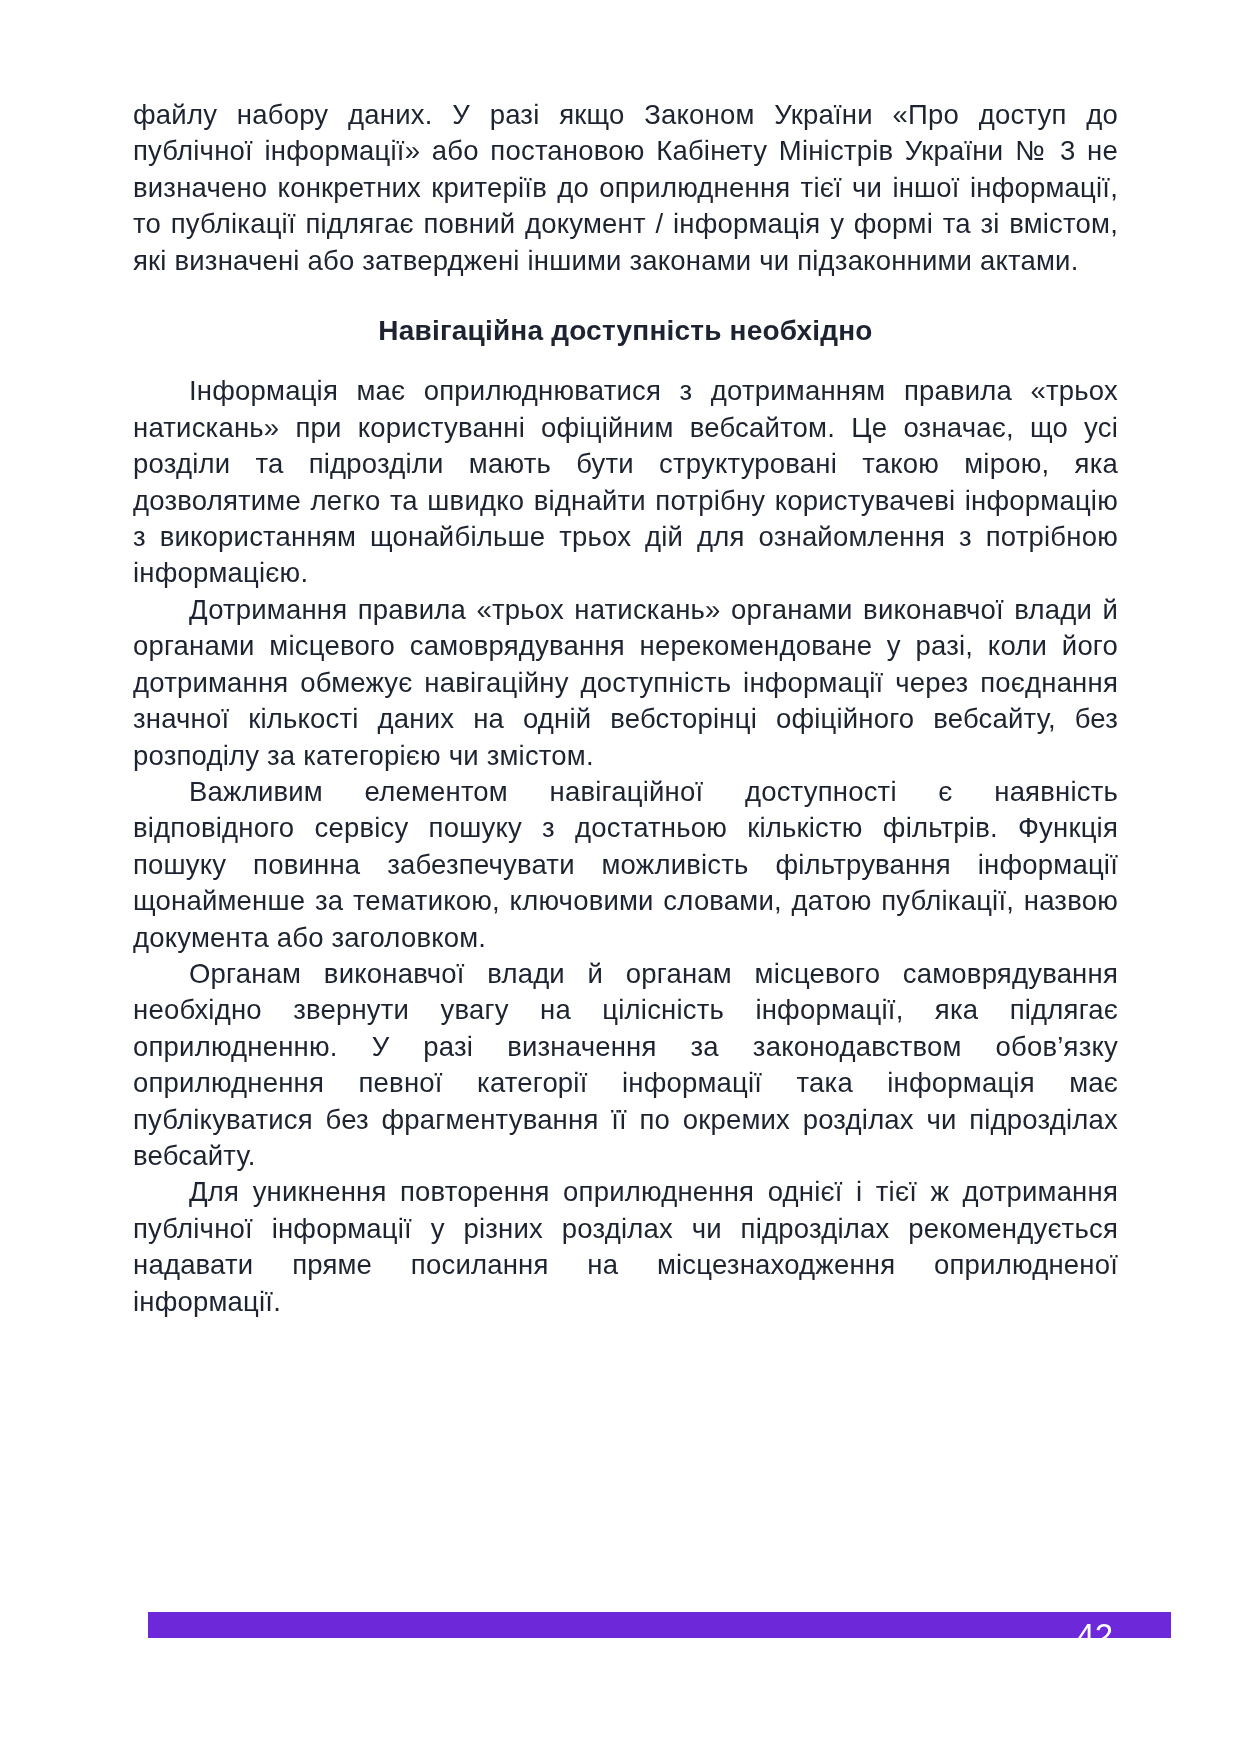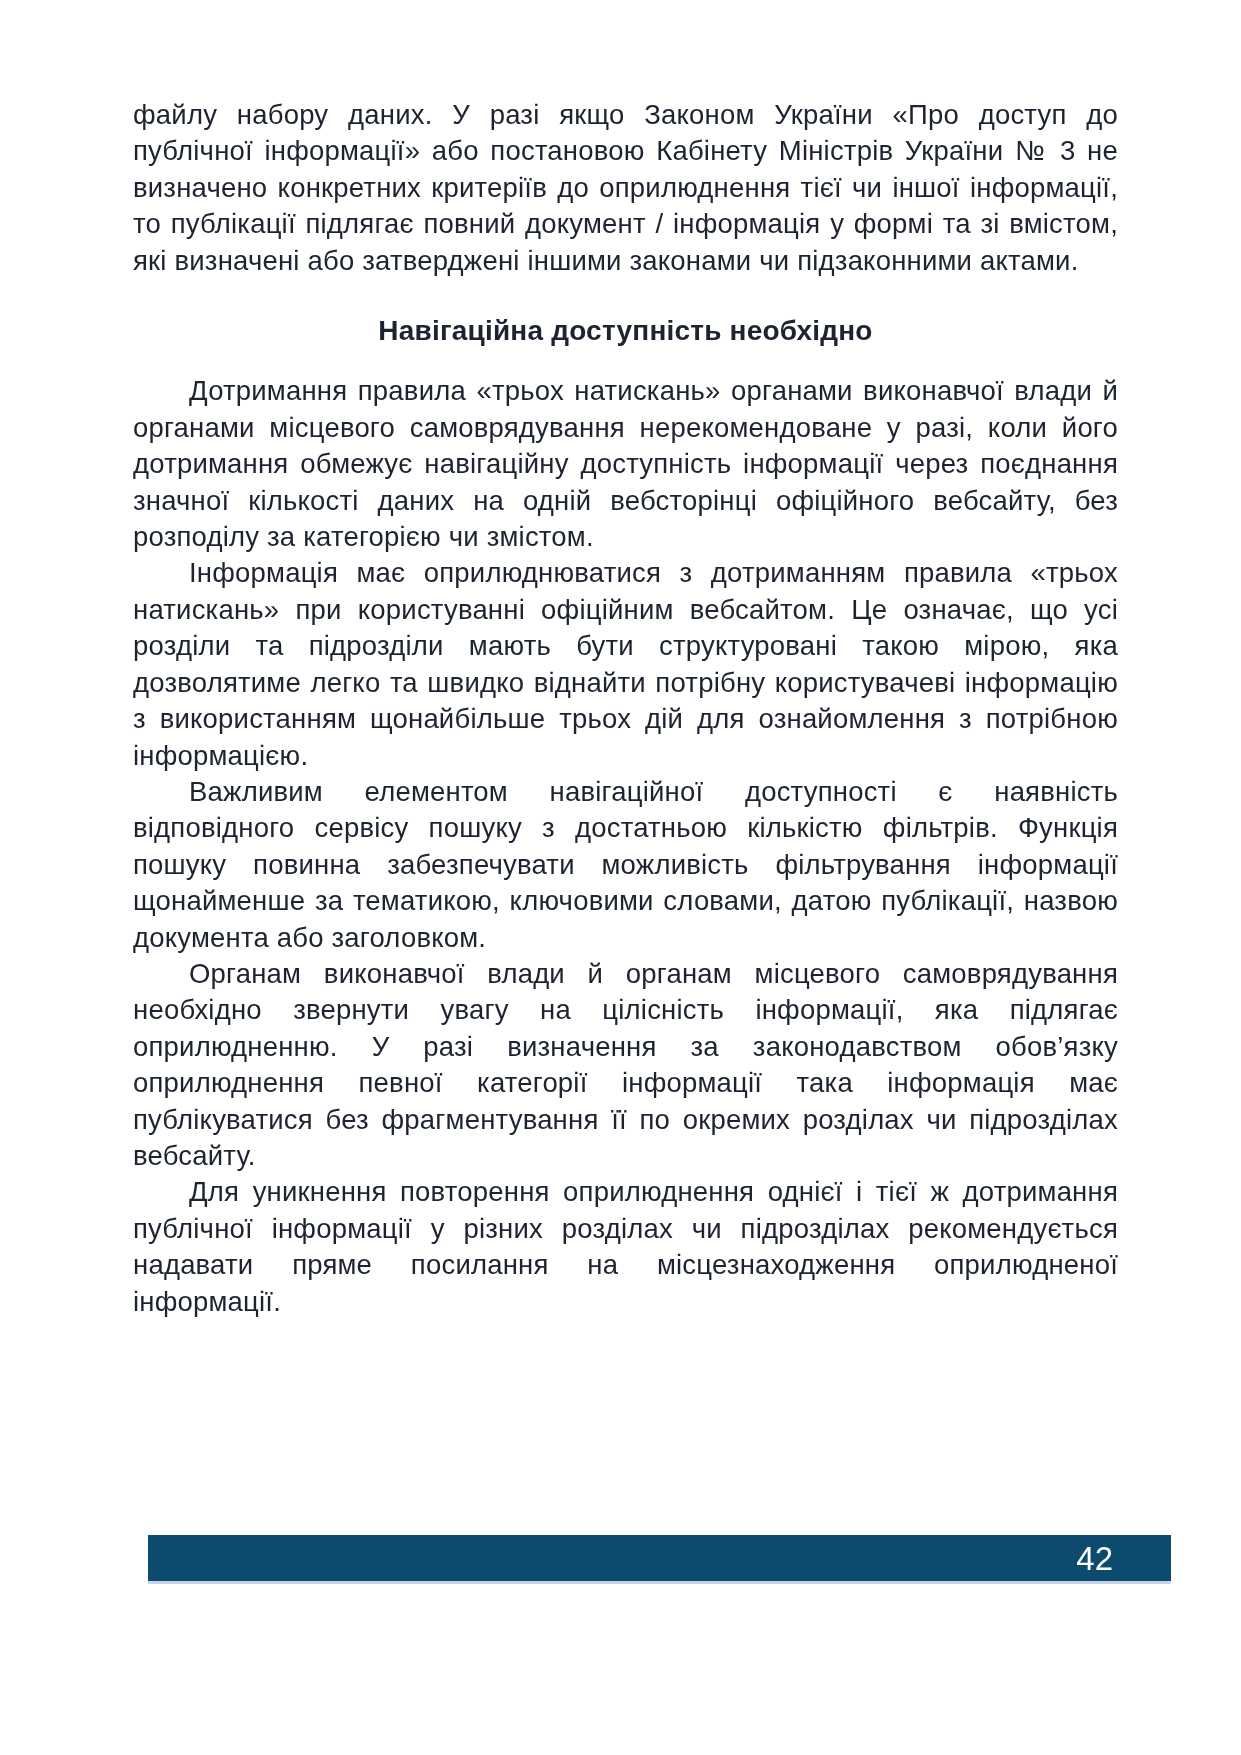--- a/index.html
+++ b/index.html
@@ -38,24 +38,24 @@
       font-weight: bold;
       text-align: center;
       text-indent: 0;
       margin: 34px 0 24px 0;
       letter-spacing: 0.2px;
       color: #1d2330;
     }
     .footer-bar {
       position: absolute;
       left: 148px;
-      top: 1535px;
+      top: 1612px;
       width: 1023px;
       height: 46px;
-      background: #0c4a6e;
+      background: #6d28d9;
       box-sizing: border-box;
       display: flex;
       align-items: center;
       justify-content: flex-end;
       padding-right: 58px;
       box-shadow: 0 3px 0 rgba(49, 86, 166, 0.25);
     }
     .page-number {
       color: #ffffff;
       font-size: 33px;
@@ -65,23 +65,23 @@
   </style>
 </head>
 <body>
 
 <div class="page">
   <main class="content">
     <p class="body-text">файлу набору даних. У разі якщо Законом України «Про доступ до публічної інформації» або постановою Кабінету Міністрів України № 3 не визначено конкретних критеріїв до оприлюднення тієї чи іншої інформації, то публікації підлягає повний документ / інформація у формі та зі вмістом, які визначені або затверджені іншими законами чи підзаконними актами.</p>
 
     <h2 class="heading">Навігаційна доступність необхідно</h2>
 
+    <p class="body-text indent">Інформація має оприлюднюватися з дотриманням правила «трьох натискань» при користуванні офіційним вебсайтом. Це означає, що усі розділи та підрозділи мають бути структуровані такою мірою, яка дозволятиме легко та швидко віднайти потрібну користувачеві інформацію з використанням щонайбільше трьох дій для ознайомлення з потрібною інформацією.</p>
+
     <p class="body-text indent">Дотримання правила «трьох натискань» органами виконавчої влади й органами місцевого самоврядування нерекомендоване у разі, коли його дотримання обмежує навігаційну доступність інформації через поєднання значної кількості даних на одній вебсторінці офіційного вебсайту, без розподілу за категорією чи змістом.</p>
-
-    <p class="body-text indent">Інформація має оприлюднюватися з дотриманням правила «трьох натискань» при користуванні офіційним вебсайтом. Це означає, що усі розділи та підрозділи мають бути структуровані такою мірою, яка дозволятиме легко та швидко віднайти потрібну користувачеві інформацію з використанням щонайбільше трьох дій для ознайомлення з потрібною інформацією.</p>
 
     <p class="body-text indent">Важливим елементом навігаційної доступності є наявність відповідного сервісу пошуку з достатньою кількістю фільтрів. Функція пошуку повинна забезпечувати можливість фільтрування інформації щонайменше за тематикою, ключовими словами, датою публікації, назвою документа або заголовком.</p>
 
     <p class="body-text indent">Органам виконавчої влади й органам місцевого самоврядування необхідно звернути увагу на цілісність інформації, яка підлягає оприлюдненню. У разі визначення за законодавством обов’язку оприлюднення певної категорії інформації така інформація має публікуватися без фрагментування її по окремих розділах чи підрозділах вебсайту.</p>
 
     <p class="body-text indent">Для уникнення повторення оприлюднення однієї і тієї ж дотримання публічної інформації у різних розділах чи підрозділах рекомендується надавати пряме посилання на місцезнаходження оприлюдненої інформації.</p>
   </main>
 
   <footer class="footer-bar">
     <span class="page-number">42</span>

